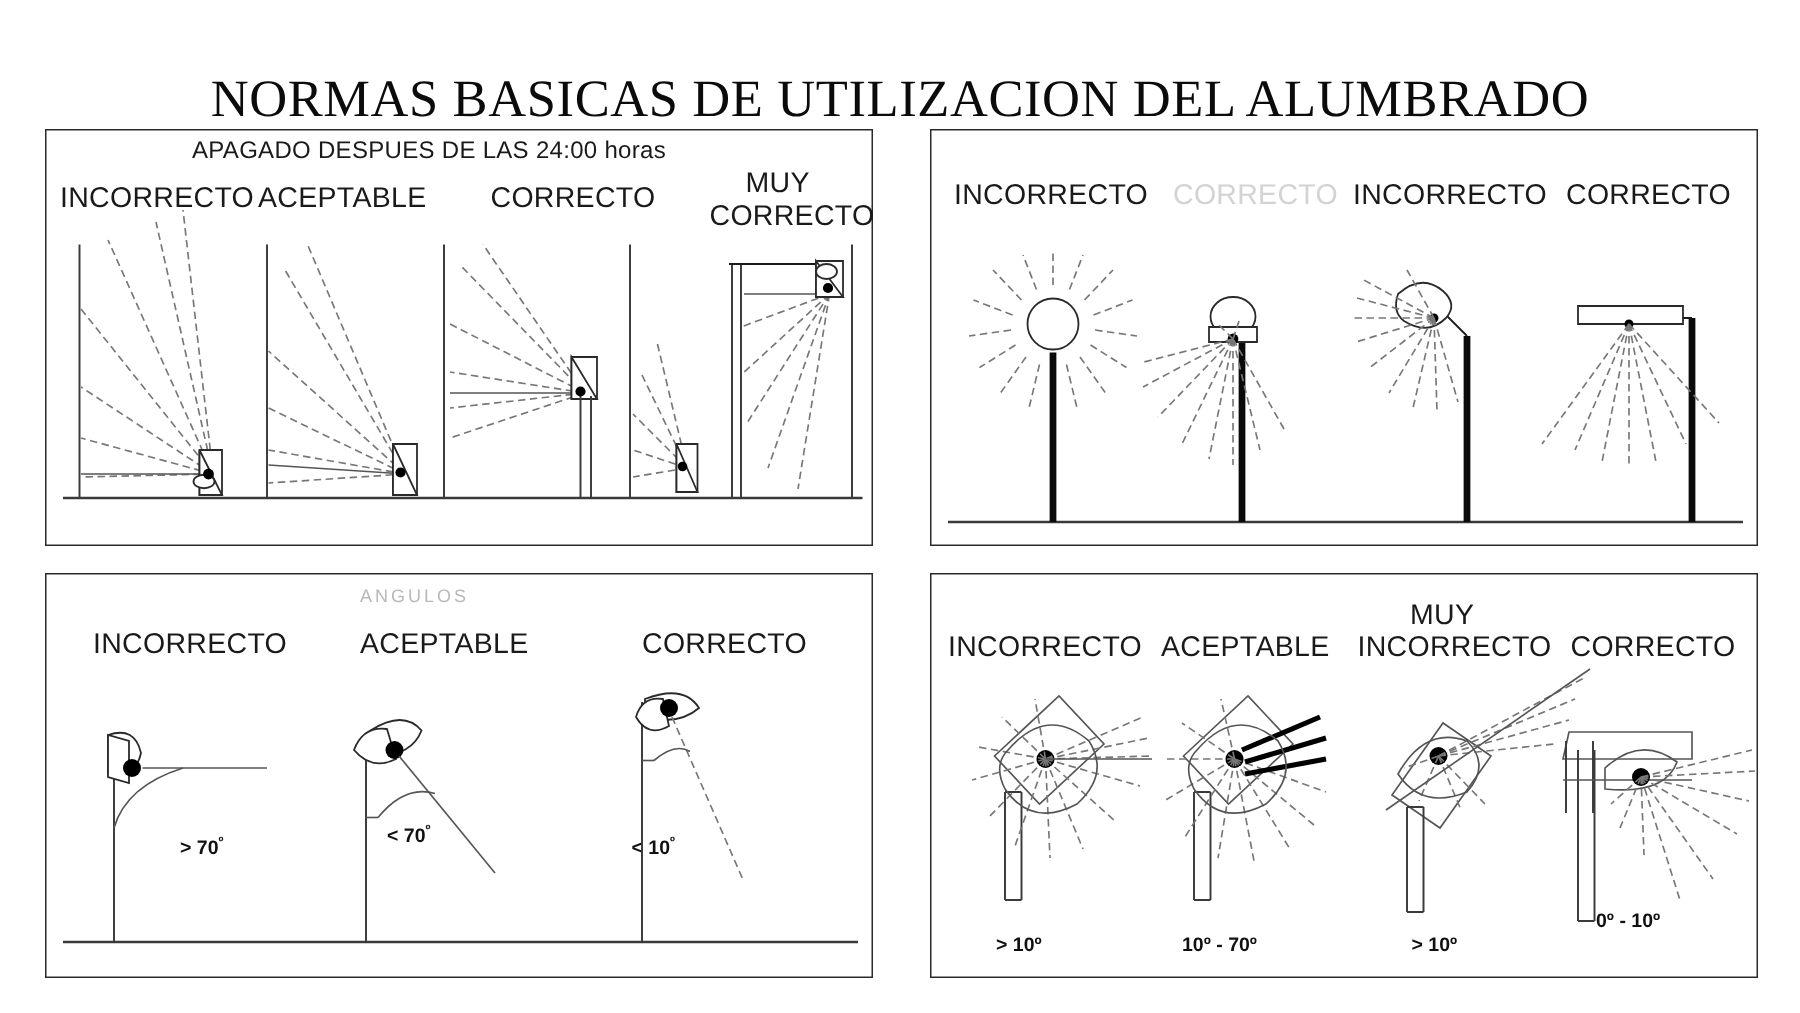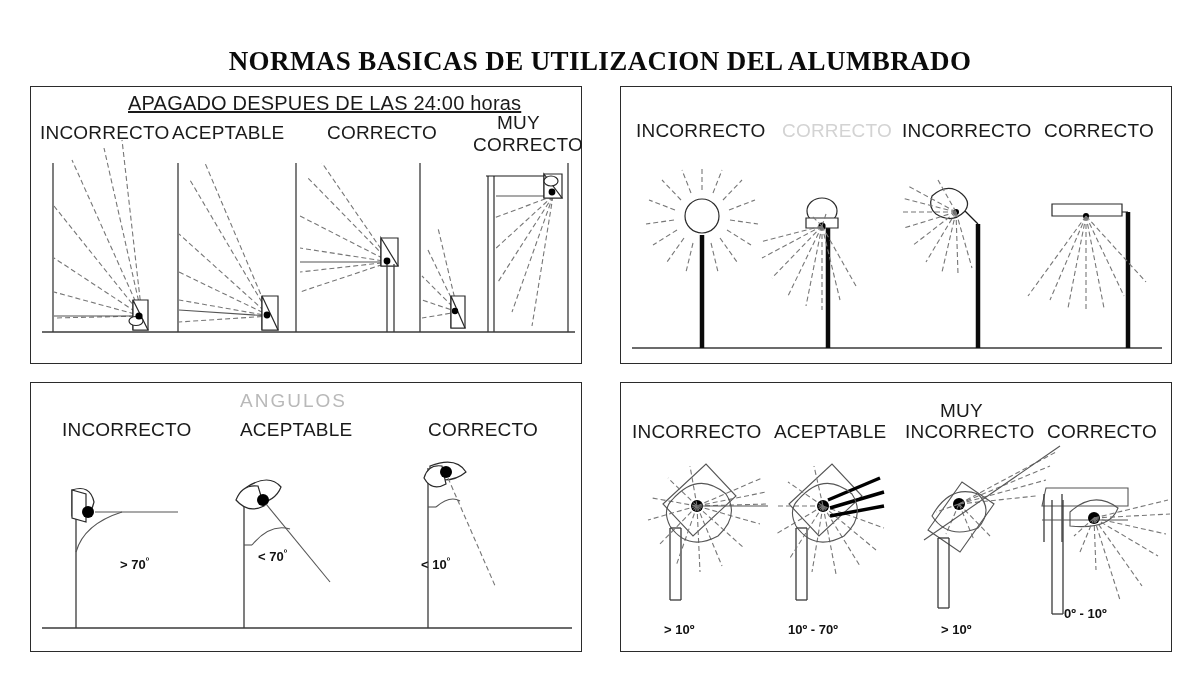--- a/index.html
+++ b/index.html
@@ -3,33 +3,33 @@
 <meta charset="utf-8">
 <style>
   html,body{margin:0;padding:0;background:#ffffff;}
   body{width:1200px;height:675px;overflow:hidden;
        font-family:"Liberation Sans",sans-serif;color:#000;}
   .sheet{position:relative;width:1200px;height:675px;}
 
   .title{
     position:absolute;left:0;top:46px;width:1200px;text-align:center;
     font-family:"Liberation Serif",serif;
-    font-weight:bold;font-size:27px;letter-spacing:.4px;
+    font-weight:normal;font-size:35px;letter-spacing:.4px;
     color:#0b0b0b;white-space:nowrap;
   }
 
   .panel{position:absolute;border:1.6px solid #2b2b2b;background:#fff;box-sizing:border-box;}
   #panel-tl{left:30px;top:86px;width:552px;height:278px;}
   #panel-tr{left:620px;top:86px;width:552px;height:278px;}
   #panel-bl{left:30px;top:382px;width:552px;height:270px;}
   #panel-br{left:620px;top:382px;width:552px;height:270px;}
 
   .lbl{position:absolute;white-space:nowrap;font-size:19px;letter-spacing:.2px;color:#1a1a1a;}
-  .lbl.small{font-size:20px;text-decoration:underline;}
-  .lbl.tiny{font-size:19px;color:#b9b9b9;letter-spacing:2px;}
+  .lbl.small{font-size:16px;}
+  .lbl.tiny{font-size:12px;color:#b9b9b9;letter-spacing:2px;}
   .lbl.ghost{color:#d3d3d3;}
   .ang{position:absolute;white-space:nowrap;font-size:13px;font-weight:bold;color:#111;}
   .ang sup{font-size:9px;}
 
   svg{position:absolute;left:0;top:0;overflow:visible;}
   .ln{stroke:#555;stroke-width:1.1;fill:none;}
   .ln-d{stroke:#777;stroke-width:1.1;fill:none;stroke-dasharray:5 3;}
   .ln-k{stroke:#1a1a1a;stroke-width:1.2;fill:none;}
   .grd{stroke:#3a3a3a;stroke-width:1.6;fill:none;}
   .pole{stroke:#0a0a0a;stroke-width:4.5;fill:none;}

